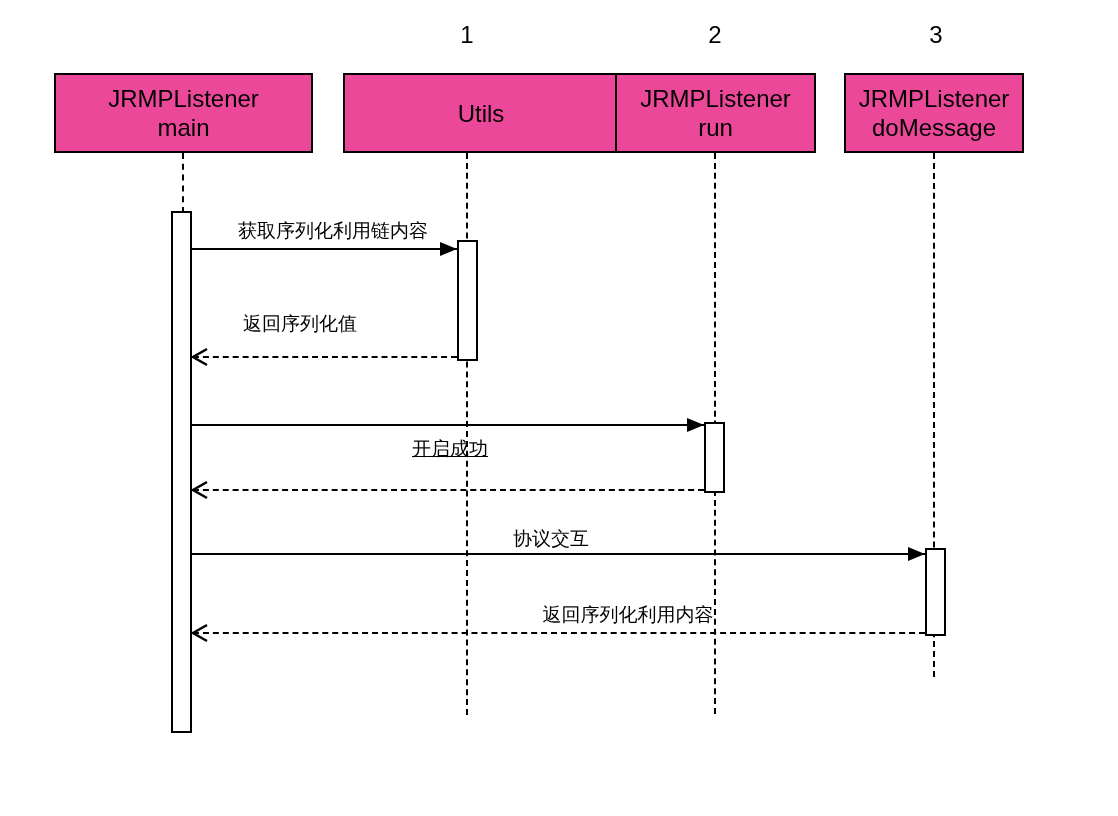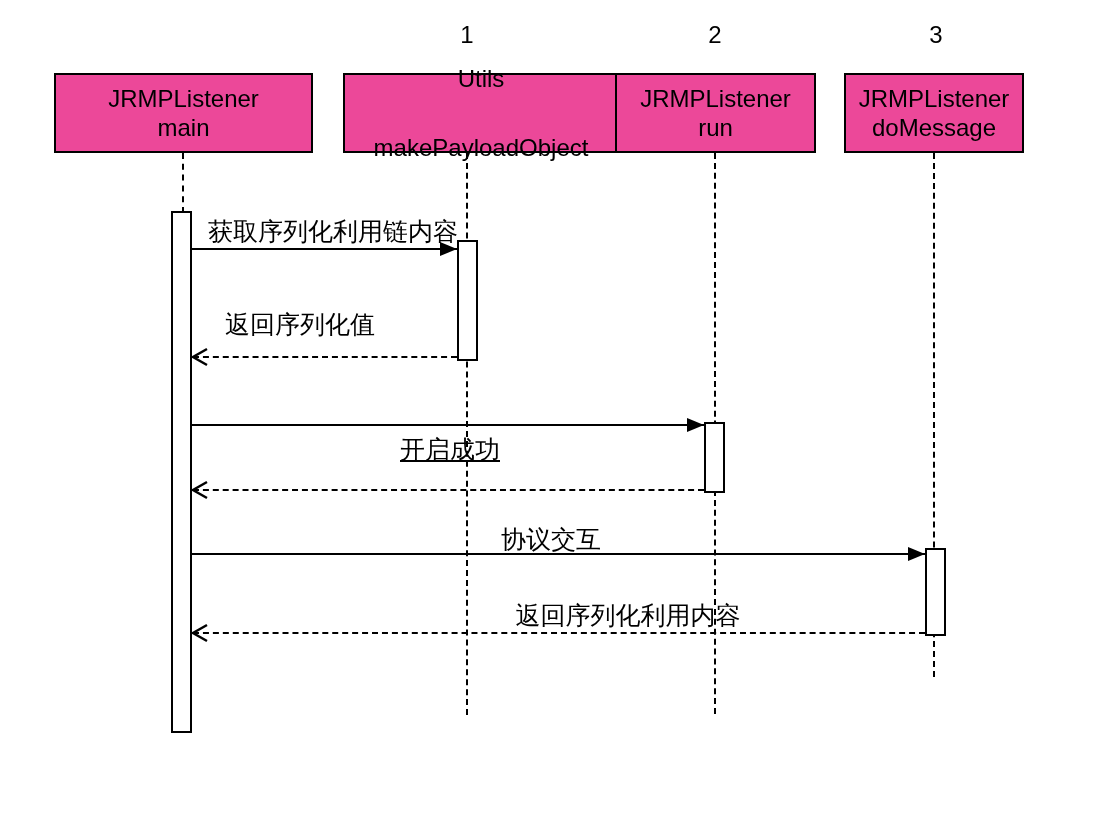--- a/index.html
+++ b/index.html
@@ -51,21 +51,21 @@
     height: 0;
     border-top: 2px solid #000000;
   }
   .msg-line-dashed {
     position: absolute;
     height: 0;
     border-top: 2px dashed #000000;
   }
   .msg-label {
     position: absolute;
-    font-size: 25px;
+    font-size: 19px;
     line-height: 26px;
     white-space: nowrap;
     transform: translateX(-50%);
   }
   .arrowhead-filled {
     position: absolute;
     width: 0;
     height: 0;
     border-left: 17px solid #000000;
     border-top: 7px solid transparent;
@@ -83,21 +83,20 @@
   <div class="step-num" style="left:467px;">1</div>
   <div class="step-num" style="left:715px;">2</div>
   <div class="step-num" style="left:936px;">3</div>
 
   <div class="actor-box" style="left:54px;width:259px;">
     <div>JRMPListener</div>
     <div>main</div>
   </div>
   <div class="actor-box" style="left:343px;width:276px;gap:40px;">
     <div>Utils</div>
-    <div>makePayloadObject</div>
   </div>
   <div class="actor-box" style="left:615px;width:201px;">
     <div>JRMPListener</div>
     <div>run</div>
   </div>
   <div class="actor-box" style="left:844px;width:180px;">
     <div>JRMPListener</div>
     <div>doMessage</div>
   </div>
 

